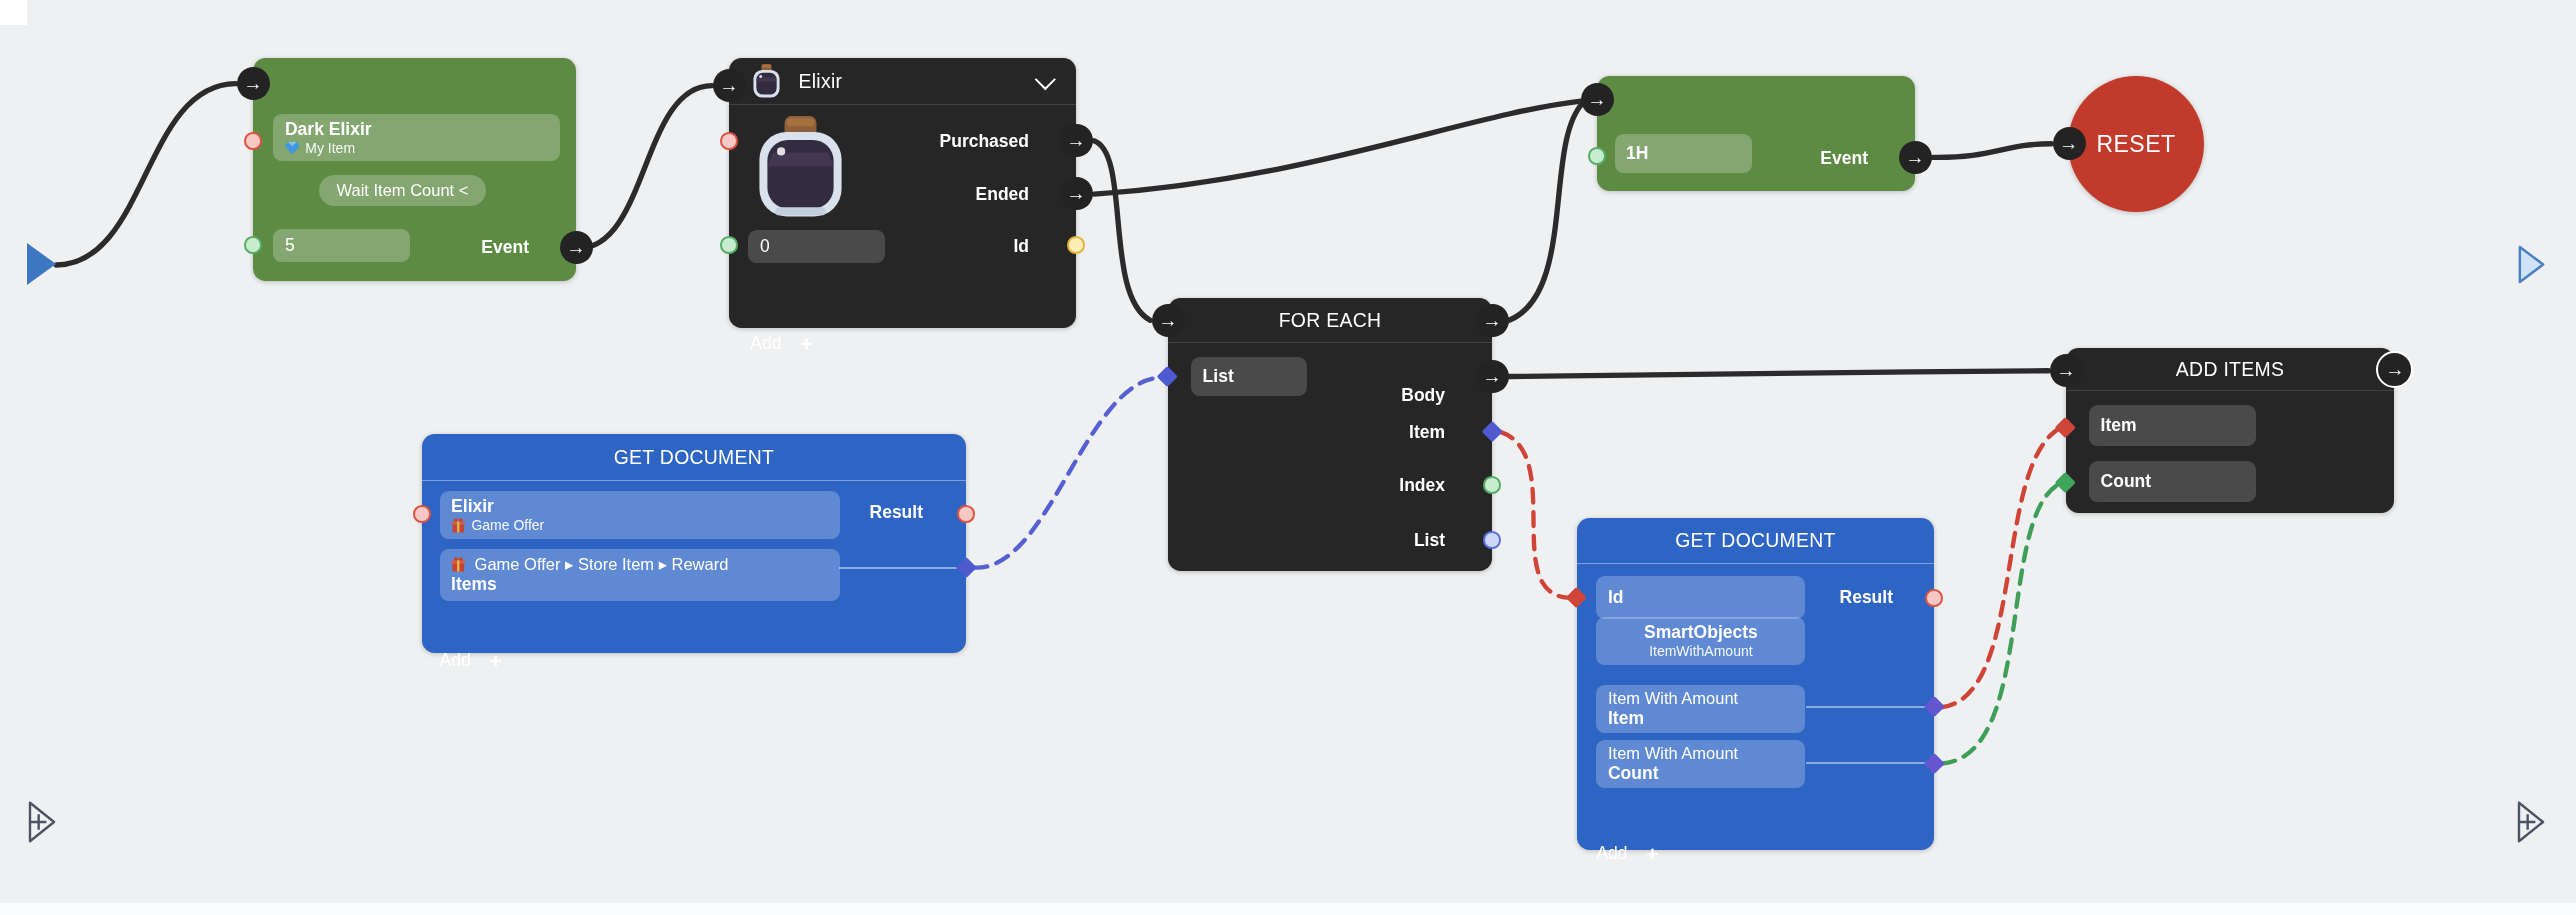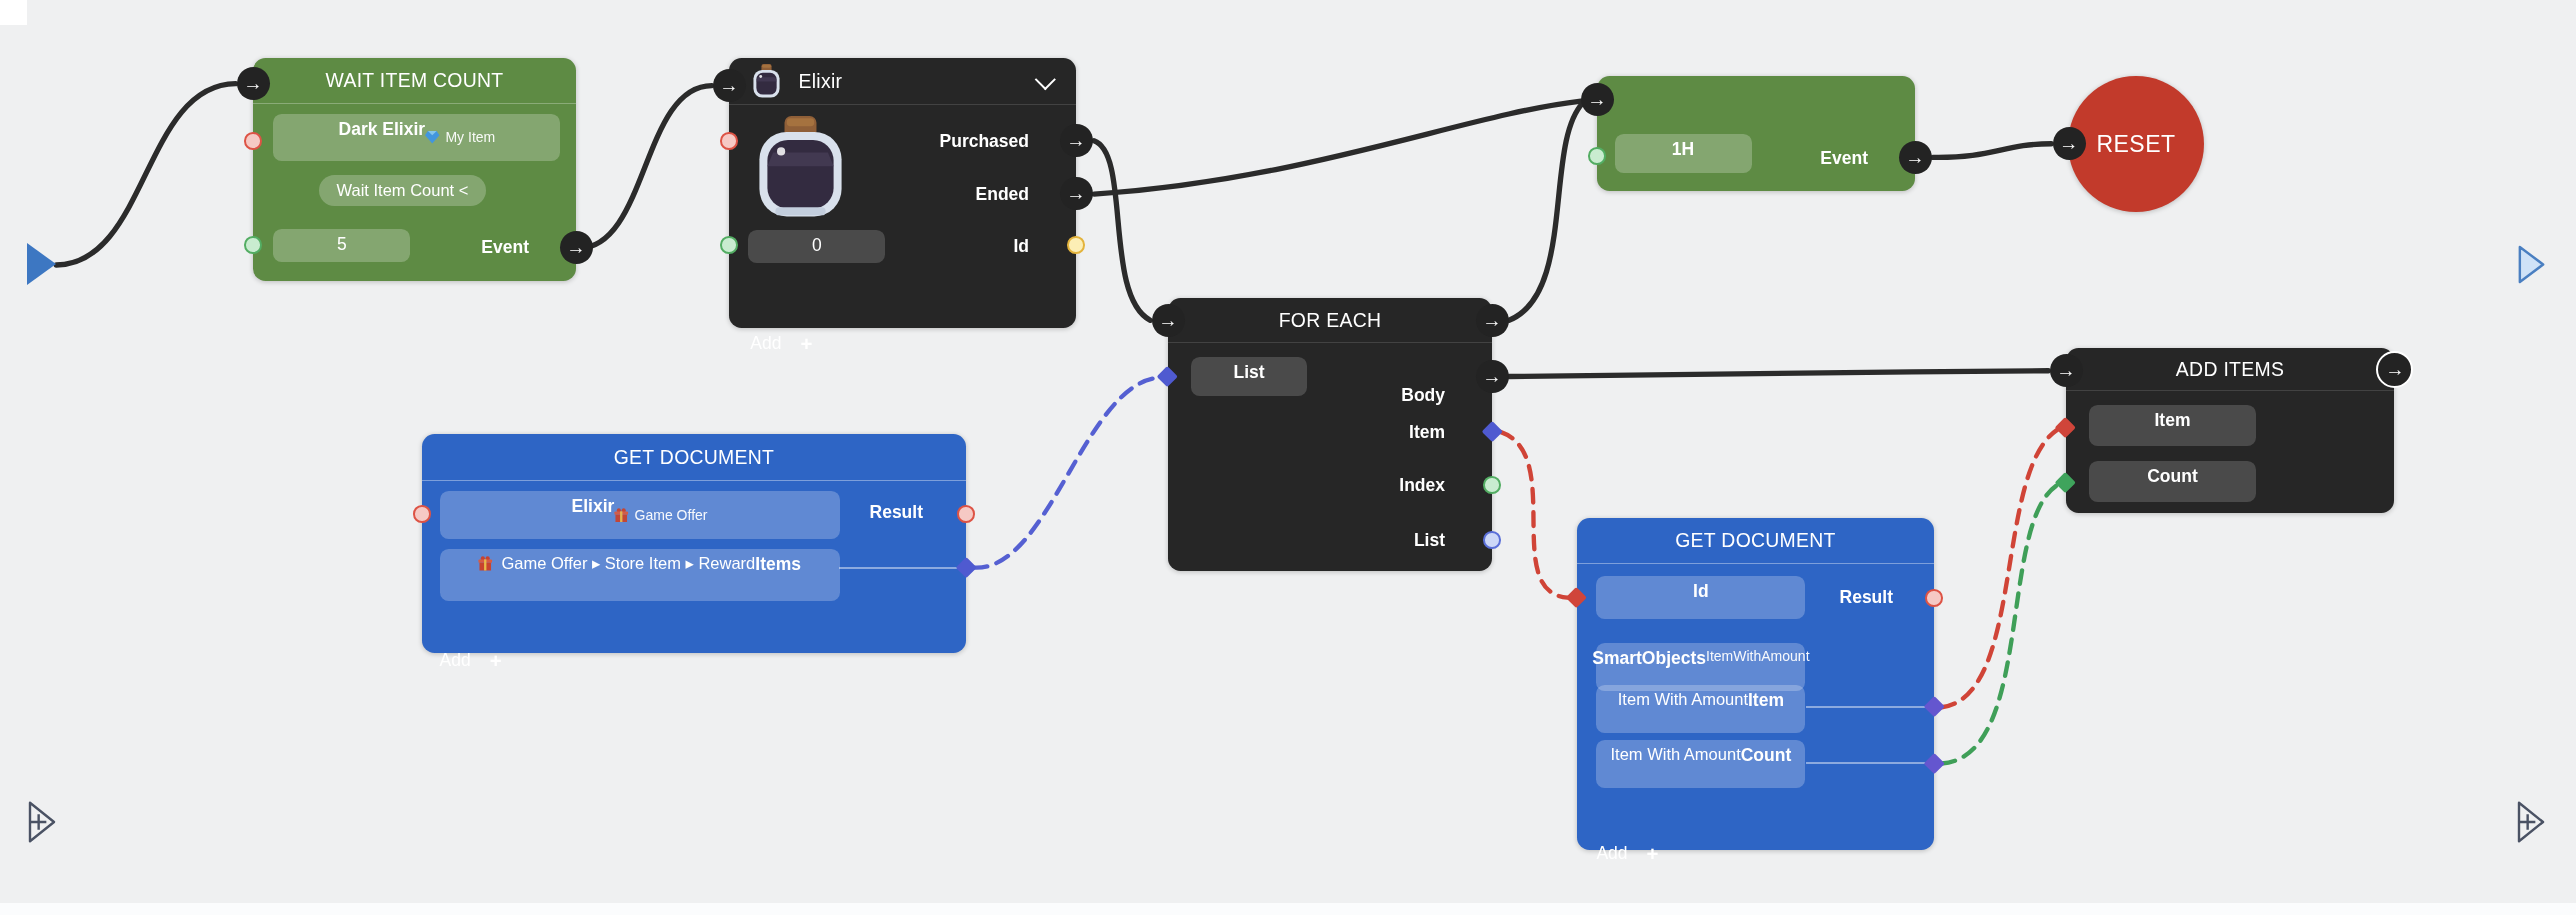--- a/index.html
+++ b/index.html
@@ -8,21 +8,21 @@
   .wires{position:absolute;left:0;top:0;z-index:1;}
   .node{position:absolute;z-index:2;border-radius:12.6px;box-shadow:0 1px 4.8px rgba(0,0,0,.22);}
   .node-green{background:#5e8b44;}
   .node-dark{background:#262626;}
   .node-blue{background:#2e65c5;}
   .hdr{position:absolute;left:0;top:0;width:100%;display:flex;align-items:center;justify-content:center;
        font-size:19.4px;font-weight:500;letter-spacing:0.3px;box-sizing:border-box;}
   .hdr-line{border-bottom:1px solid rgba(255,255,255,.28);}
   .node-dark .hdr-line{border-bottom:1px solid #424242;}
   .fld{position:absolute;background:rgba(255,255,255,.24);border-radius:8.7px;padding:4.8px 11.6px;box-sizing:border-box;
-       display:flex;flex-direction:row;justify-content:center;}
+       display:flex;flex-direction:column;justify-content:center;}
   .fld-dark{background:#4a4a4a;}
   .main{font-size:17.5px;font-weight:700;line-height:1.2;white-space:nowrap;}
   .reg{font-size:16.5px;font-weight:400;line-height:1.2;white-space:nowrap;}
   .sub{font-size:14px;font-weight:400;opacity:.95;display:flex;align-items:center;gap:5.8px;white-space:nowrap;line-height:1.2;}
   .val{font-size:17.5px;font-weight:400;justify-content:center;}
   .lbl{position:absolute;font-weight:700;font-size:17.5px;white-space:nowrap;}
   .exec{position:absolute;width:33px;height:33px;border-radius:50%;background:#232323;color:#fff;
         display:flex;align-items:center;justify-content:center;font-size:19.4px;font-weight:700;z-index:3;}
   .exec.ring{border:2.9px solid #fff;box-sizing:content-box;}
   .port{position:absolute;width:17.5px;height:17.5px;border-radius:50%;border:2.9px solid;box-sizing:border-box;z-index:3;}
@@ -90,23 +90,20 @@
   </svg>
 
   <svg style="position:absolute;left:2512px;top:797px;z-index:2;" width="39" height="50" viewBox="0 0 40 52">
     <path d="M 7 6 L 32 26 L 7 46 Z" fill="none" stroke="#4a5264" stroke-width="2.5" stroke-linejoin="round"></path>
     <g>
         <path d="M 8 26 L 24 26 M 16 18 L 16 34" stroke="#4a5264" stroke-width="2.5"></path>
       </g>
   </svg>
 
   <div class="node node-green" style="left:253px;top:58px;width:323px;height:223px;">
-    <div class="hdr hdr-line" style="height:46px;">
-      <span>WAIT ITEM COUNT</span>
-    </div>
     <div class="exec" style="left:-16.5px;top:8.7px;">
       <span>→</span>
     </div>
     <div class="port red" style="left:-8.7px;top:74px;"></div>
     <div class="fld" style="left:20.4px;top:56px;width:287px;height:47px;">
       <div class="main">Dark Elixir</div>
       <div class="sub">
         <svg width="14.5" height="12.6" viewBox="0 0 15 13">
           <polygon points="7.5,13 0,4.5 3,0 12,0 15,4.5" fill="#3f96e4"></polygon>
           <polygon points="3,0 7.5,4.5 12,0" fill="#84c7f3"></polygon>
@@ -264,21 +261,21 @@
   <div class="node node-blue" style="left:1577px;top:518px;width:357px;height:332px;">
     <div class="hdr hdr-line" style="height:46px;border-bottom-color:rgba(255,255,255,.38);">
       <span>GET DOCUMENT</span>
     </div>
     <div class="diamond red" style="left:-7.8px;top:72px;"></div>
     <div class="fld" style="left:19.4px;top:58px;width:209px;height:43px;align-items:flex-start;">
       <div class="main">Id</div>
     </div>
     <div class="lbl" style="right:41px;top:69px;">Result</div>
     <div class="port red" style="right:-8.7px;top:71px;"></div>
-    <div class="fld" style="left:19.4px;top:125px;width:209px;height:48px;align-items:flex-start;">
+    <div class="fld" style="left:19.4px;top:99px;width:209px;height:48px;align-items:center;">
       <div class="main">SmartObjects</div>
       <div class="sub">ItemWithAmount</div>
     </div>
     <div class="fld" style="left:19.4px;top:167px;width:209px;height:48px;align-items:flex-start;">
       <div class="reg">Item With Amount</div>
       <div class="main">Item</div>
     </div>
     <div class="conn" style="left:229px;top:188px;width:122px;"></div>
     <div class="diamond purple" style="right:-7.8px;top:181px;"></div>
     <div class="fld" style="left:19.4px;top:222px;width:209px;height:48px;align-items:flex-start;">

